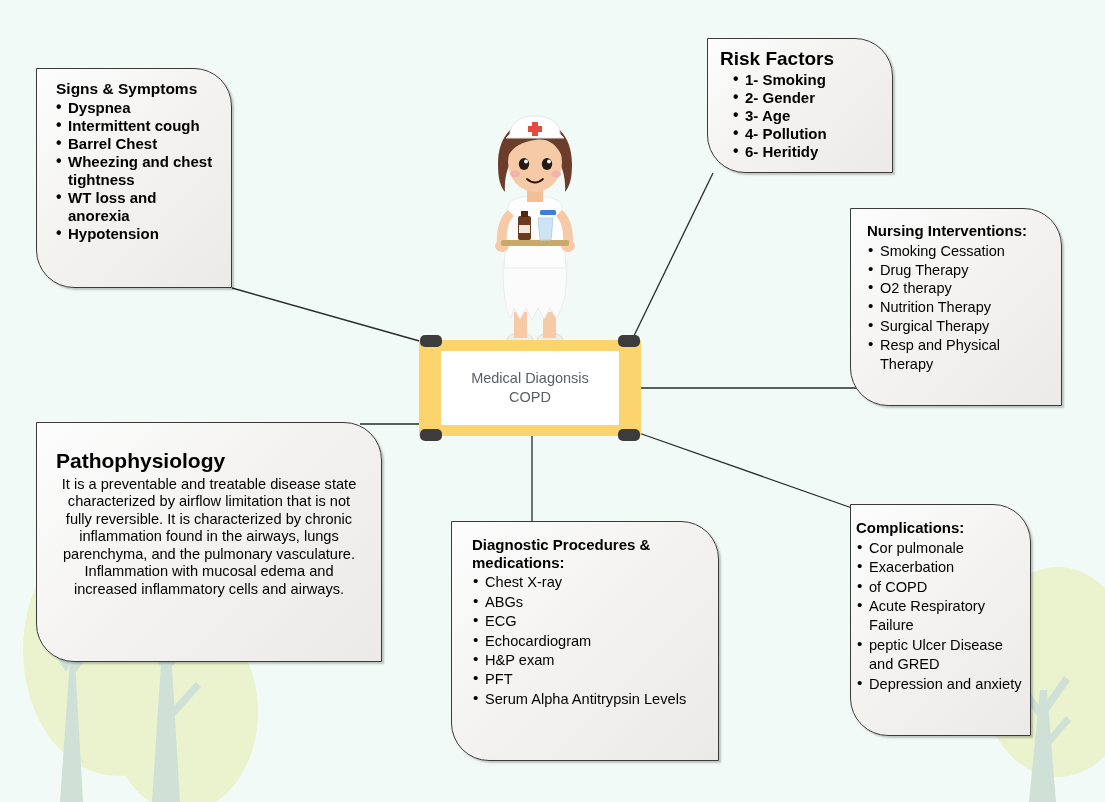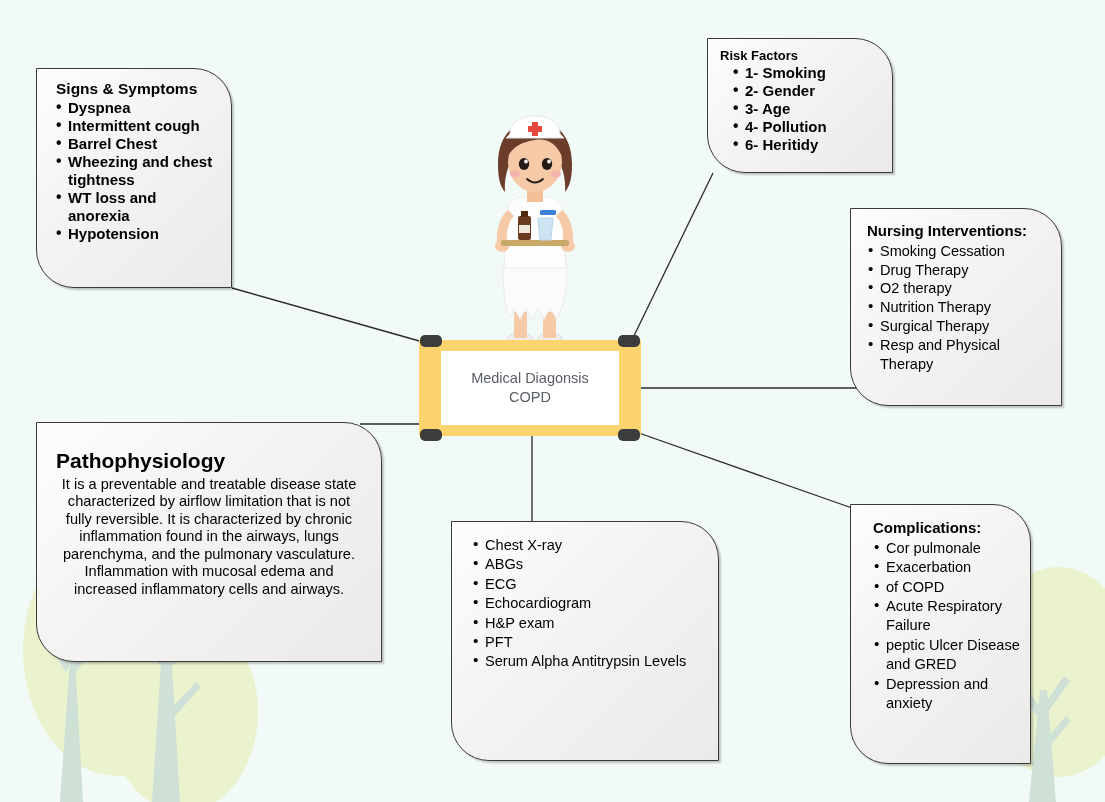--- a/index.html
+++ b/index.html
@@ -54,35 +54,35 @@
     line-height:1.2;
   }
   .body-text{line-height:1.2;text-align:center;}
 
   
   #box-signs{left:36px;top:68px;width:196px;height:220px;font-size:15px;padding:11px 10px 22px 18px;}
   #box-signs .title{font-size:15.5px;text-align:left;padding-left:1px;margin-bottom:1px;}
   #box-signs ul.items{font-weight:bold;}
 
   #box-risk{left:707px;top:38px;width:186px;height:135px;font-size:15px;padding:9px 10px 8px 12px;}
-  #box-risk .title{font-size:13px;text-align:left;margin-bottom:1px;}
+  #box-risk .title{font-size:19px;text-align:left;margin-bottom:1px;}
   #box-risk ul.items{font-weight:bold;padding-left:12px;}
 
   #box-nursing{left:850px;top:208px;width:212px;height:198px;font-size:14.5px;padding:13px 10px 10px 16px;}
   #box-nursing .title{font-size:15px;margin-bottom:2px;}
   #box-nursing ul.items li{line-height:1.3;}
 
   #box-patho{left:36px;top:422px;width:346px;height:240px;font-size:14.6px;padding:26px 19px 14px 19px;}
   #box-patho .title{font-size:21px;margin-bottom:2px;}
 
   #box-diag{left:451px;top:521px;width:268px;height:240px;font-size:14.6px;padding:14px 10px 10px 20px;}
   #box-diag .title{font-size:15px;margin-bottom:2px;}
   #box-diag ul.items li{line-height:1.33;}
 
-  #box-comp{left:850px;top:504px;width:181px;height:260px;font-size:14.6px;padding:14px 8px 10px 22px;}
+  #box-comp{left:850px;top:504px;width:181px;height:232px;font-size:14.6px;padding:14px 8px 10px 5px;}
   #box-comp .title{font-size:15px;margin-bottom:2px;}
   #box-comp ul.items li{line-height:1.33;}
 
   
   #banner{
     position:absolute;left:419px;top:340px;width:222px;height:96px;z-index:4;
   }
   #banner .scroll-frame{
     position:absolute;inset:0;
     background:#fcd46e;
@@ -231,20 +231,21 @@
       <li>Resp and Physical Therapy</li>
     </ul>
   </div>
 
   <div class="box" id="box-patho">
     <div class="title">Pathophysiology</div>
     <div class="body-text">It is a preventable and treatable disease state characterized by airflow limitation that is not fully reversible. It is characterized by chronic inflammation found in the airways, lungs parenchyma, and the pulmonary vasculature. Inflammation with mucosal edema and increased inflammatory cells and airways.</div>
   </div>
 
   <div class="box" id="box-diag">
+    <div class="title">Diagnostic Procedures &amp; medications:</div>
     <ul class="items">
       <li>Chest X-ray</li>
       <li>ABGs</li>
       <li>ECG</li>
       <li>Echocardiogram</li>
       <li>H&amp;P exam</li>
       <li>PFT</li>
       <li>Serum Alpha Antitrypsin Levels</li>
     </ul>
   </div>

